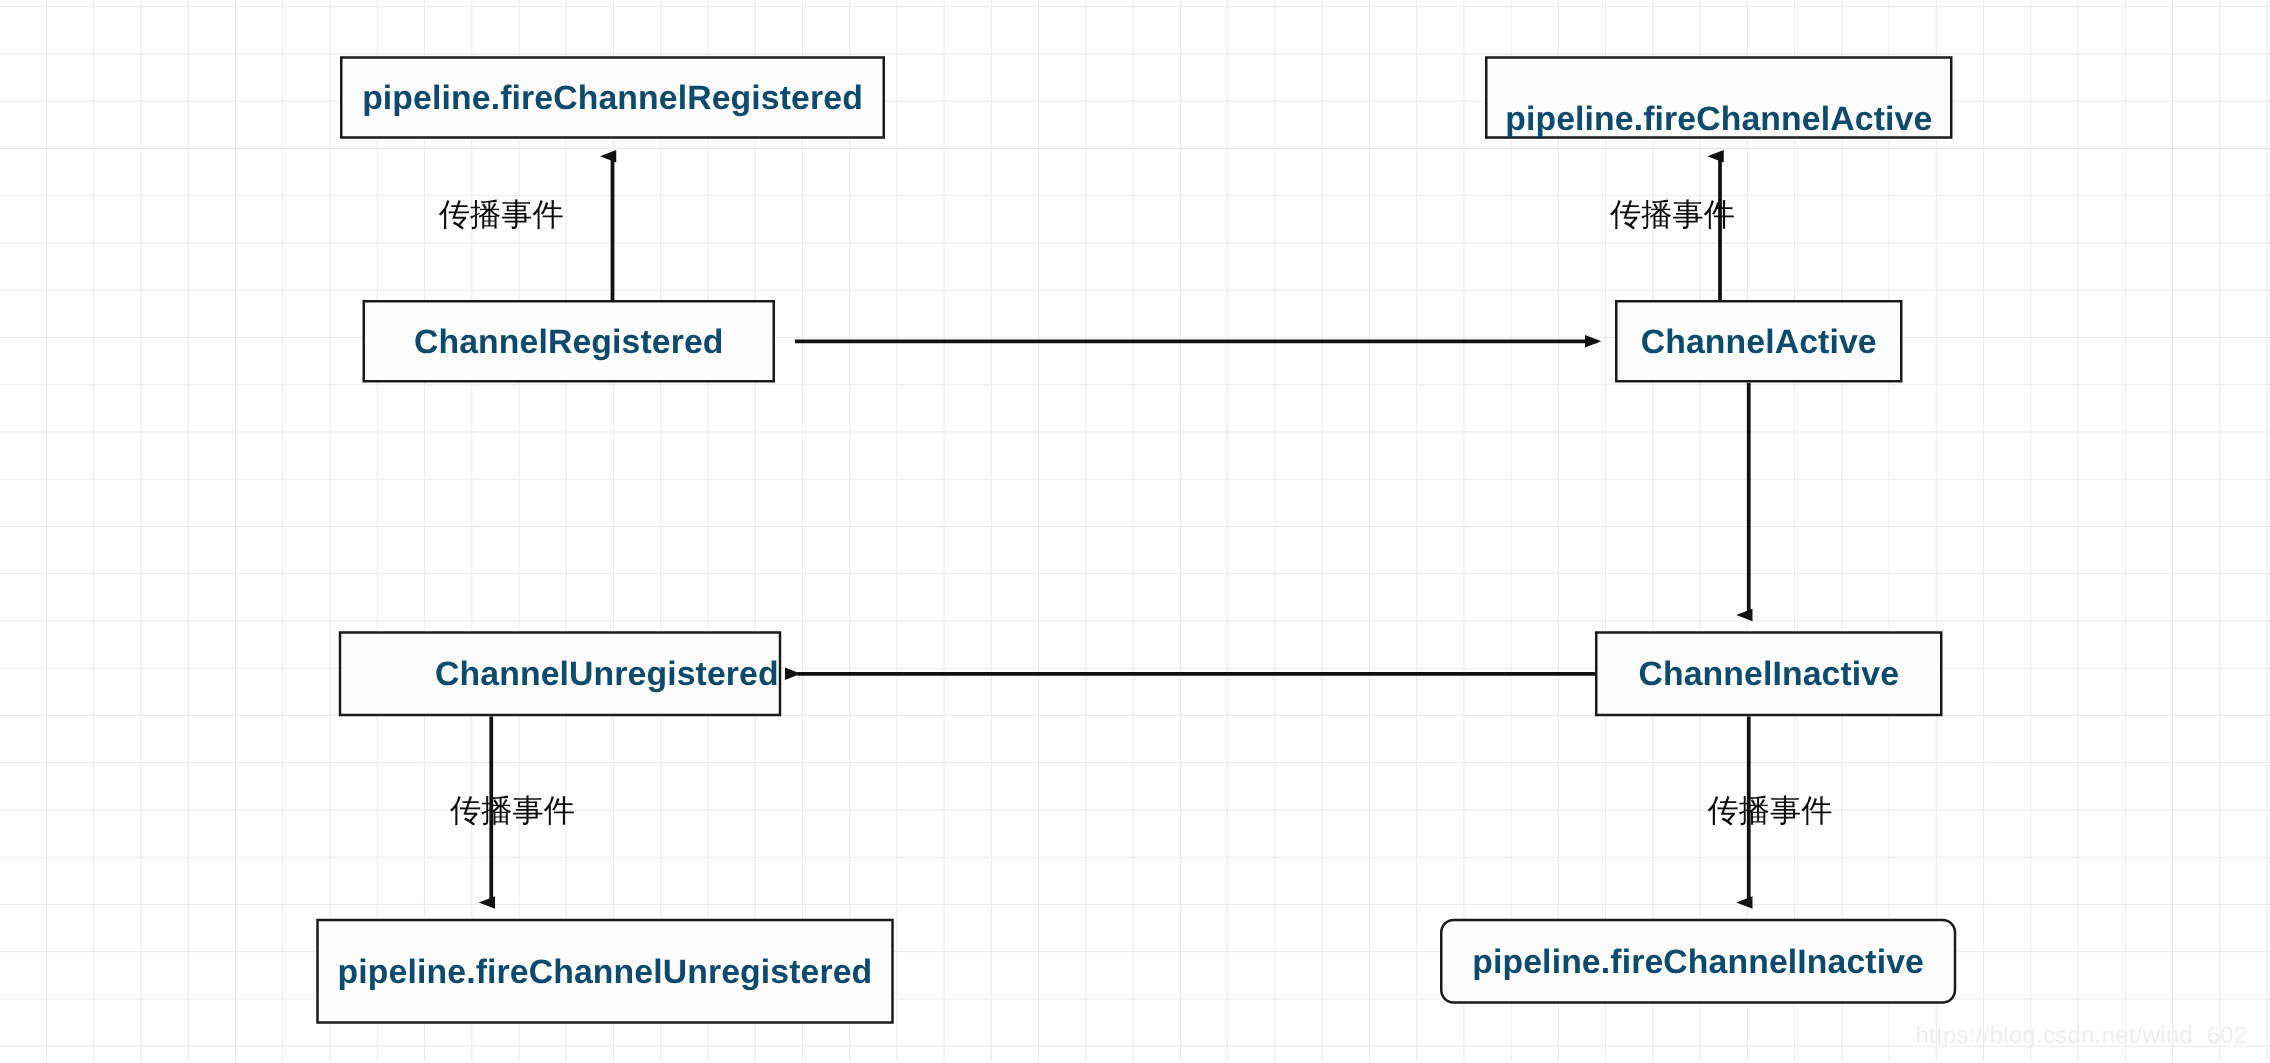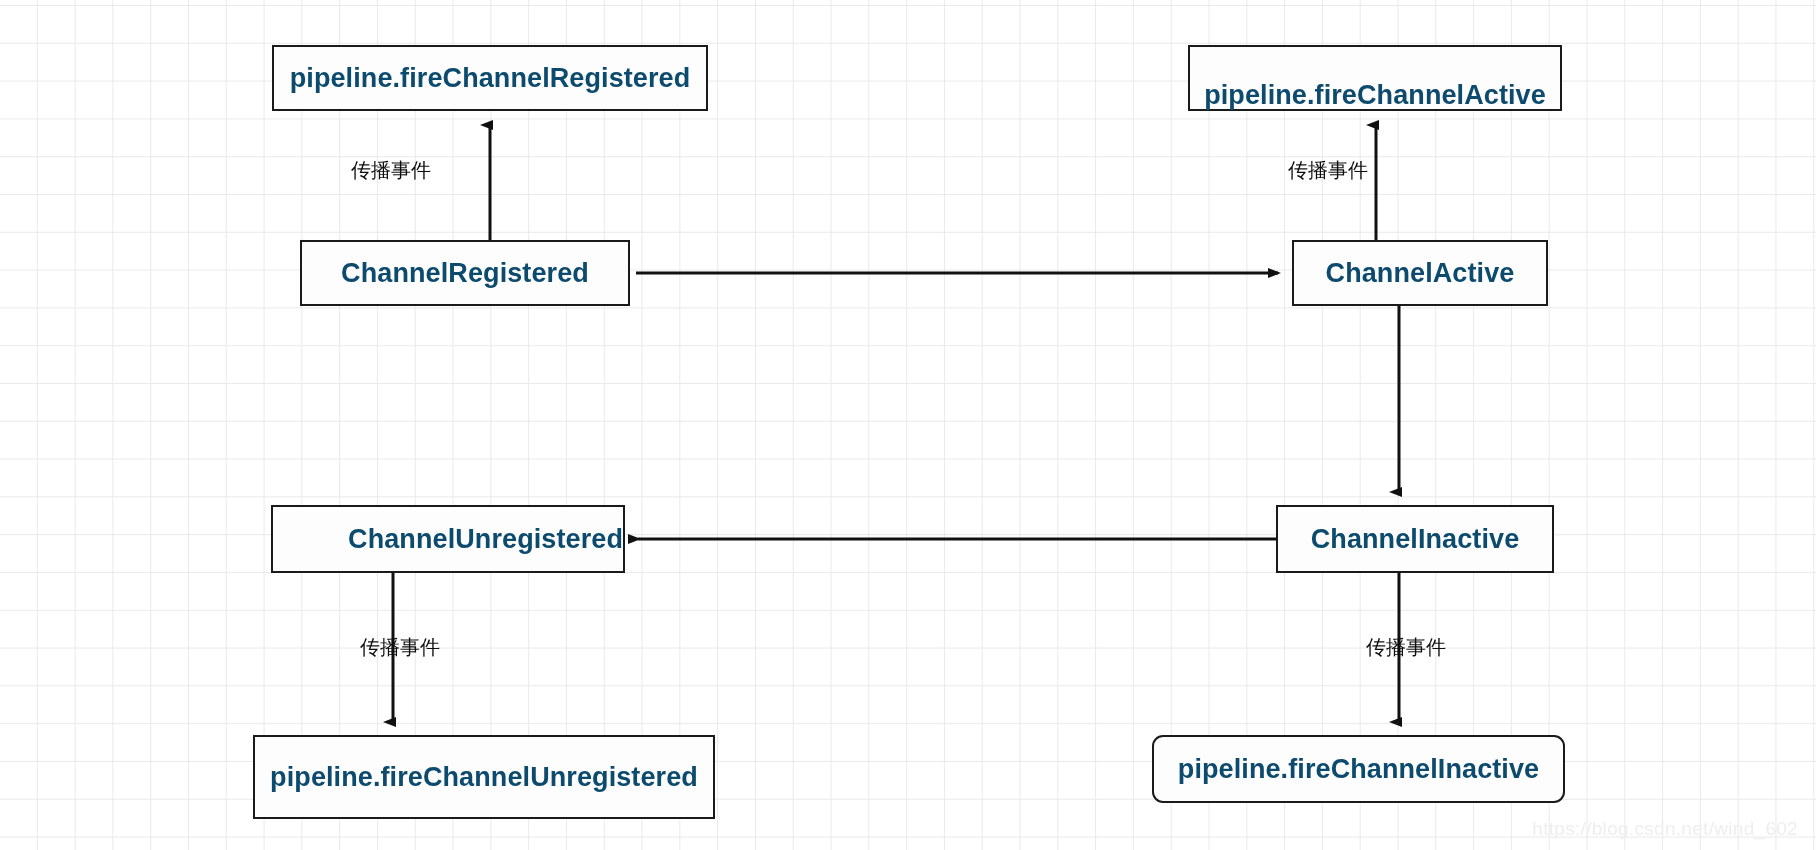--- a/index.html
+++ b/index.html
@@ -44,21 +44,21 @@
   }
   .node-label {
     font-size: 27px;
     font-weight: 700;
     letter-spacing: 0.1px;
     line-height: 1;
     color: #0c4a6e;
   }
   .edge-label {
     position: absolute;
-    font-size: 20px;
+    font-size: 25px;
     color: #0d0d0d;
     white-space: nowrap;
     line-height: 1;
     background: transparent;
     text-align: right;
   }
   .watermark {
     position: absolute;
     right: 18px;
     bottom: 10px;
@@ -105,25 +105,25 @@
   </svg>
 
   <div class="node" style="left:272px; top:45px; width:436px; height:66px;">
     <span class="node-label">pipeline.fireChannelRegistered</span>
   </div>
 
   <div class="node" style="left:1188px; top:45px; width:374px; height:66px;align-items:flex-end;">
     <span class="node-label">pipeline.fireChannelActive</span>
   </div>
 
-  <div class="node" style="left:300px; top:240px; width:330px; height:66px;">
+  <div class="node" style="left:290px; top:240px; width:330px; height:66px;">
     <span class="node-label">ChannelRegistered</span>
   </div>
 
-  <div class="node" style="left:1292px; top:240px; width:256px; height:66px;">
+  <div class="node" style="left:1292px; top:240px; width:230px; height:66px;">
     <span class="node-label">ChannelActive</span>
   </div>
 
   <div class="node" style="left:271px; top:505px; width:354px; height:68px;justify-content:flex-end;">
     <span class="node-label">ChannelUnregistered</span>
   </div>
 
   <div class="node" style="left:1276px; top:505px; width:278px; height:68px;">
     <span class="node-label">ChannelInactive</span>
   </div>

